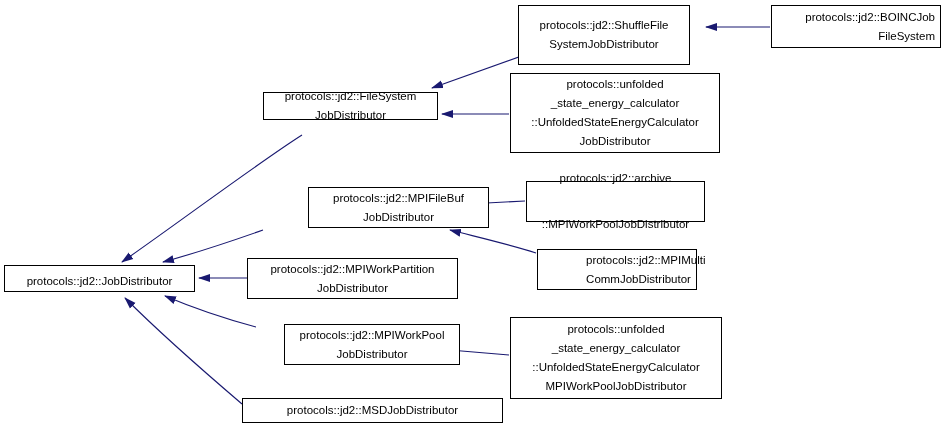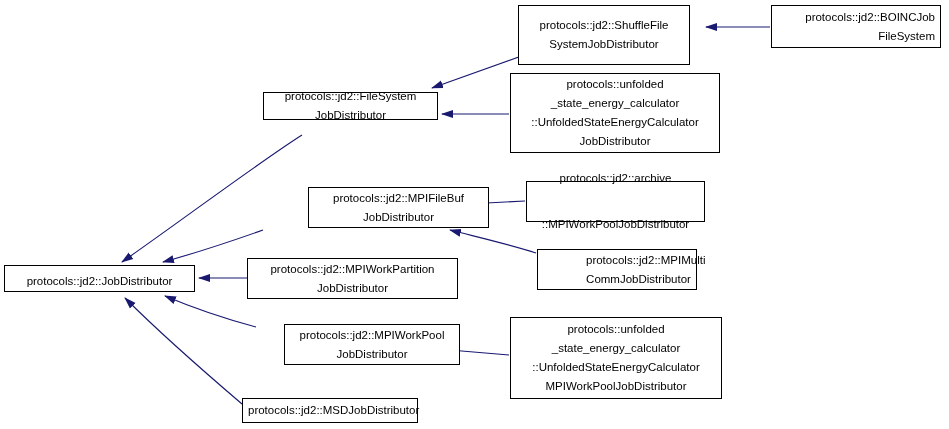--- a/index.html
+++ b/index.html
@@ -22,21 +22,21 @@
   .p1 {left:263px;top:92px; width:175px;height:28px;}
   .p2 {left:518px;top:5px;  width:172px;height:60px;}
   .p3 {left:771px;top:5px;  width:170px;height:43px;align-items:flex-end;}
   .p4 {left:510px;top:73px; width:210px;height:80px;}
   .p5 {left:276px;top:187px;width:181px;height:41px;margin-left:32px;}
   .p6 {left:526px;top:181px;width:179px;height:41px;gap:27px;}
   .p7 {left:537px;top:249px;width:160px;height:41px;padding-left:48px;}
   .p8 {left:247px;top:258px;width:211px;height:41px;}
   .p9 {left:256px;top:324px;width:176px;height:41px;margin-left:28px;}
   .p10{left:510px;top:317px;width:212px;height:82px;}
-  .p11{left:242px;top:398px;width:176px;height:25px;}
+  .p11{left:242px;top:398px;width:261px;height:25px;}
 </style>
 </head>
 <body>
 
 <div class="canvas">
 
   <svg class="edges" viewBox="0 0 949 429" xmlns="http://www.w3.org/2000/svg">
     <defs>
       <marker id="ah" viewBox="0 0 12 10" refX="11" refY="5" markerWidth="12" markerHeight="10" markerUnits="userSpaceOnUse" orient="auto">
         <path d="M0,1 L12,5 L0,9 Z" fill="#191970"></path>

